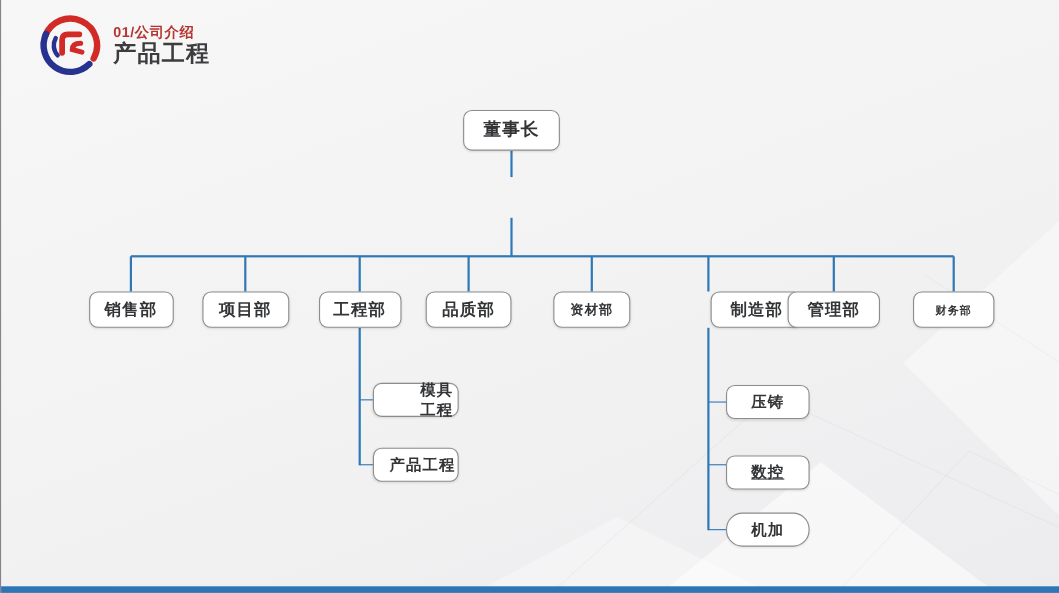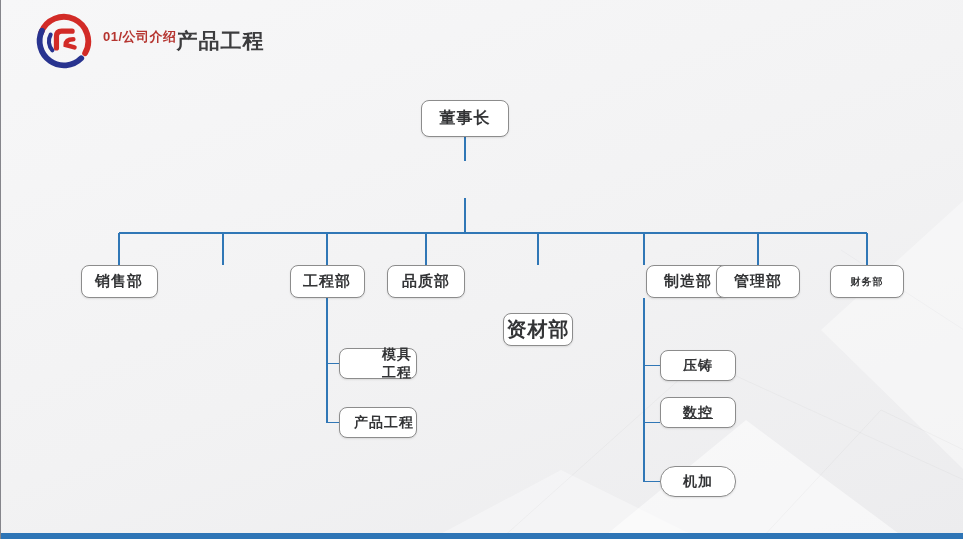--- a/index.html
+++ b/index.html
@@ -11,21 +11,21 @@
   .slide{
     position:relative;width:963px;height:539px;
     background:linear-gradient(160deg,#f7f7f8 0%,#f2f2f3 55%,#ececee 100%);
     border-left:1px solid #85858b;
     box-sizing:border-box;
   }
   .bg-pattern{position:absolute;left:0;top:0;width:963px;height:539px;pointer-events:none;}
   
   .header{position:absolute;left:34px;top:10px;height:62px;display:flex;align-items:center;}
   .logo{width:58px;height:58px;margin-right:10px;}
-  .header-text{display:flex;flex-direction:row;justify-content:center;}
+  .header-text{display:flex;flex-direction:column;justify-content:center;}
   .section-label{font-size:13px;font-weight:600;letter-spacing:.5px;line-height:15px;}
   .page-title{font-size:21px;font-weight:bold;letter-spacing:1px;line-height:24px;}
   
   #chart{position:absolute;left:0;top:0;width:818px;height:539px;}
   .org-node{
     position:absolute;display:flex;align-items:center;justify-content:center;
     background:#ffffff;border:1px solid #8c8c8c;border-radius:8px;
     box-shadow:0 1px 2px rgba(0,0,0,.10);
     font-weight:bold;color:#333436;letter-spacing:1px;
     box-sizing:border-box;z-index:2;
@@ -61,30 +61,31 @@
     </svg>
     <div class="header-text">
       <div class="section-label" style="color: rgb(181, 52, 47);">01/公司介绍</div>
       <div class="page-title" style="color: rgb(60, 60, 62);">产品工程</div>
     </div>
   </div>
 
   <div id="chart">
       <div class="org-node" style="left: 420px; top: 100px; width: 88px; height: 37px; font-size: 16px;">董事长</div>
       <div class="org-node" style="left: 79.5px; top: 265px; width: 77px; height: 33px; font-size: 15px;">销售部</div>
+      <div class="org-node" style="left: 182.5px; top: 265px; width: 79px; height: 33px; font-size: 15px;">项目部</div>
       <div class="org-node" style="left: 288.5px; top: 265px; width: 75px; height: 33px; font-size: 15px;">工程部</div>
       <div class="org-node" style="left: 386px; top: 265px; width: 78px; height: 33px; font-size: 15px;">品质部</div>
-      <div class="org-node" style="left: 502px; top: 265px; width: 70px; height: 33px; font-size: 20px; margin-top: 48px;">资材部</div>
+      <div class="org-node" style="left: 502px; top: 265px; width: 70px; height: 33px; font-size: 12px;">资材部</div>
       <div class="org-node" style="left: 601px; top: 265px; width: 84px; height: 33px; font-size: 15px; margin-left: 44px;">制造部</div>
       <div class="org-node" style="left: 715px; top: 265px; width: 84px; height: 33px; font-size: 15px;">管理部</div>
       <div class="org-node" style="left: 829px; top: 265px; width: 74px; height: 33px; font-size: 10px;">财务部</div>
       <div class="org-node" style="left: 338px; top: 348px; width: 78px; height: 31px; font-size: 14px; padding-left: 42px;">模具工程</div>
       <div class="org-node" style="left: 338px; top: 407px; width: 78px; height: 31px; font-size: 14px; padding-left: 12px;">产品工程</div>
       <div class="org-node" style="left: 659px; top: 350px; width: 76px; height: 31px; font-size: 14px;">压铸</div>
-      <div class="org-node" style="left: 659px; top: 397px; width: 76px; height: 31px; font-size: 14px; text-decoration: underline;">数控</div>
+      <div class="org-node" style="left: 659px; top: 414px; width: 76px; height: 31px; font-size: 14px; text-decoration: underline;">数控</div>
       <div class="org-node" style="left: 659px; top: 466px; width: 76px; height: 31px; font-size: 14px; border-radius: 15px;">机加</div>
       <div class="org-line" style="left: 463.25px; top: 137px; width: 1.5px; height: 24px; background: rgb(48, 119, 182);"></div>
       <div class="org-line" style="left: 463.25px; top: 198px; width: 1.5px; height: 35px; background: rgb(48, 119, 182);"></div>
       <div class="org-line" style="left: 118px; top: 232.25px; width: 748px; height: 1.5px; background: rgb(48, 119, 182);"></div>
       <div class="org-line" style="left: 117.25px; top: 233px; width: 1.5px; height: 32px; background: rgb(48, 119, 182);"></div>
       <div class="org-line" style="left: 221.25px; top: 233px; width: 1.5px; height: 32px; background: rgb(48, 119, 182);"></div>
       <div class="org-line" style="left: 325.25px; top: 233px; width: 1.5px; height: 32px; background: rgb(48, 119, 182);"></div>
       <div class="org-line" style="left: 424.25px; top: 233px; width: 1.5px; height: 32px; background: rgb(48, 119, 182);"></div>
       <div class="org-line" style="left: 536.25px; top: 233px; width: 1.5px; height: 32px; background: rgb(48, 119, 182);"></div>
       <div class="org-line" style="left: 642.25px; top: 233px; width: 1.5px; height: 32px; background: rgb(48, 119, 182);"></div>

